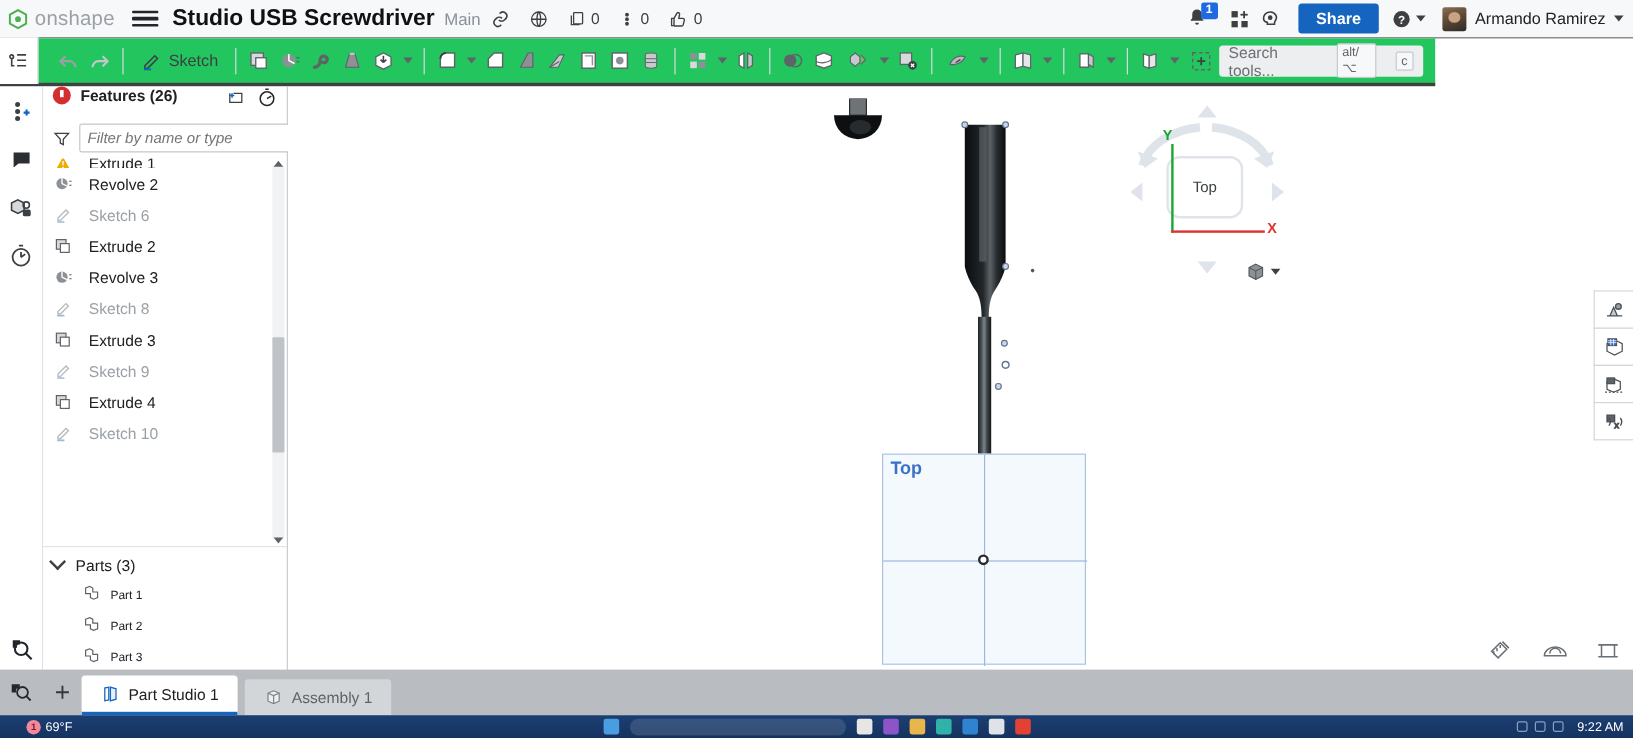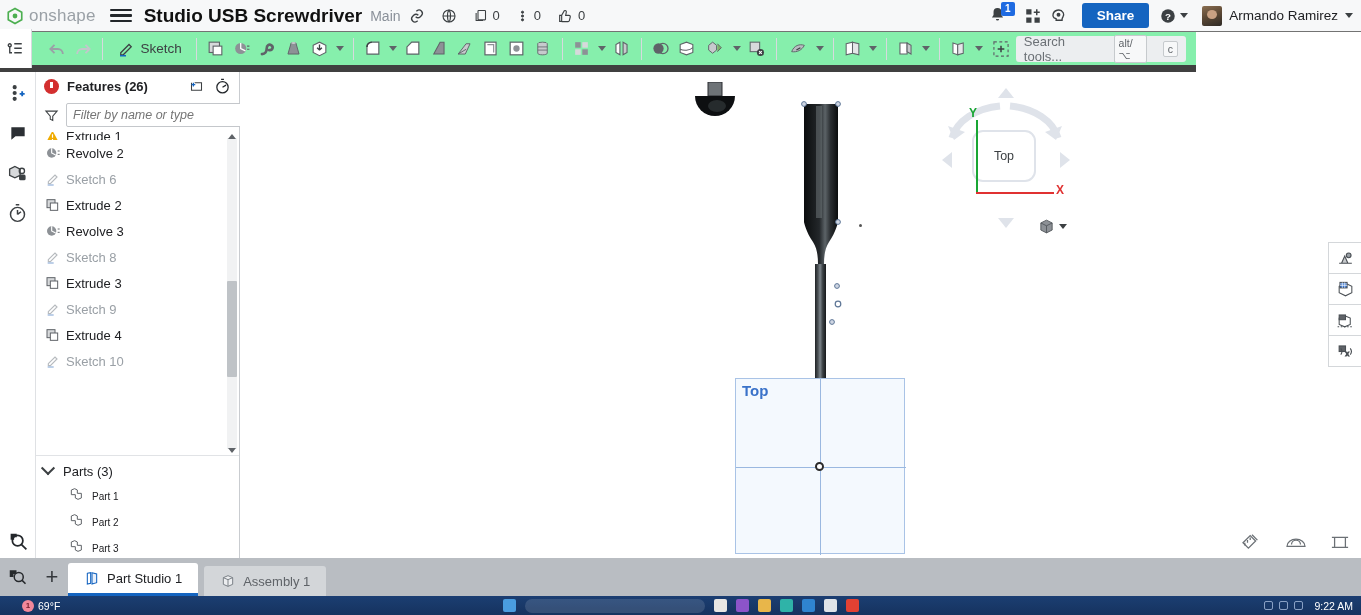--- a/index.html
+++ b/index.html
@@ -61,21 +61,21 @@
   }
   .avatar::after {
     content: ""; position: absolute; left: 5px; top: 4px; width: 10px; height: 9px;
     border-radius: 50%; background: #c9a183;
   }
   .user-name { font-size: 13.5px; color: #202124; margin-left: 7px; white-space: nowrap; }
 
   
   .toolbar {
     position: absolute; left: 0; top: 32px; width: 1196px; height: 40px;
-    background: #86efac; border-bottom: 7px solid #404040;
+    background: #22c55e; border-bottom: 3px solid #404040;
     display: flex; align-items: center;
   }
   .ft-tab {
     width: 34px; height: 39px; display: flex; align-items: center; justify-content: center;
     background: #fff; border-right: 1px solid #d7dade; color: #3c4043; cursor: pointer;
   }
   .tool { width: 26px; height: 28px; display: flex; align-items: center;
     justify-content: center; color: #5f6368; cursor: pointer; flex: none; }
   .tool.wide { width: 30px; }
   .dd { width: 14px; height: 28px; display: flex; align-items: center;
@@ -105,39 +105,39 @@
     display: flex; align-items: center; justify-content: center; }
   .leftrail-bottom { position: absolute; left: 0; bottom: 0; width: 36px;
     display: flex; justify-content: center; padding-bottom: 6px; }
 
   
   .fpanel {
     position: absolute; left: 36px; top: 72px; width: 204px; height: 490px;
     background: #fff; border-right: 1px solid #c9ccd0; border-bottom: 1px solid #c9ccd0;
     display: flex; flex-direction: column;
   }
-  .fp-head { display: flex; align-items: center; height: 28px; padding: 0 8px; gap: 8px; }
+  .fp-head { display: flex; height: 28px; padding: 0 8px; gap: 8px; }
   .fp-err { width: 15px; height: 15px; border-radius: 50%; background: #d32f2f;
     position: relative; flex: none; }
   .fp-err::after { content: ""; position: absolute; left: 6px; top: 3px; width: 3px;
     height: 6px; border-left: 3px solid #fff; }
   .fp-title { font-size: 13px; font-weight: bold; color: #202124; }
   .fp-head-ico { width: 18px; height: 18px; color: #3c4043; cursor: pointer;
     display: flex; align-items: center; justify-content: center; }
   .fp-head-ico.right { margin-left: auto; }
   .fp-filter { display: flex; align-items: center; padding: 3px 8px 5px 8px; gap: 7px; }
   .funnel { width: 15px; height: 15px; color: #3c4043; flex: none; }
   .fp-input {
     flex: 1; height: 24px; border: 1px solid #c4c7cb; border-radius: 2px;
     font-size: 12.5px; font-style: italic; color: #9aa0a6; padding: 0 6px;
     font-family: "Liberation Sans", sans-serif; background: #fff;
   }
   .fp-list { flex: 1; overflow: hidden; position: relative; }
   .fp-scroll { position: absolute; inset: 0; overflow: hidden; }
-  .frow { display: flex; align-items: center; height: 26px; padding-left: 8px; gap: 5px;
+  .frow { display: flex; align-items: center; height: 26px; padding-left: 8px; gap: 13px;
     cursor: pointer; }
   .frow .fico { width: 17px; height: 17px; flex: none; display: flex;
     align-items: center; justify-content: center; }
   .frow .flabel { font-size: 13px; color: #202124; white-space: nowrap; }
   .frow.dim .flabel { color: #9aa0a6; }
   .frow.clip { height: 8px; overflow: hidden; }
   .fp-sb { position: absolute; right: 2px; top: 6px; bottom: 6px; width: 10px; }
   .fp-sb .track { position: absolute; inset: 0; background: #f1f2f3; }
   .fp-sb .thumb { position: absolute; left: 0; width: 10px; background: #bfc3c7;
     top: 46%; height: 31%; border-radius: 1px; }

